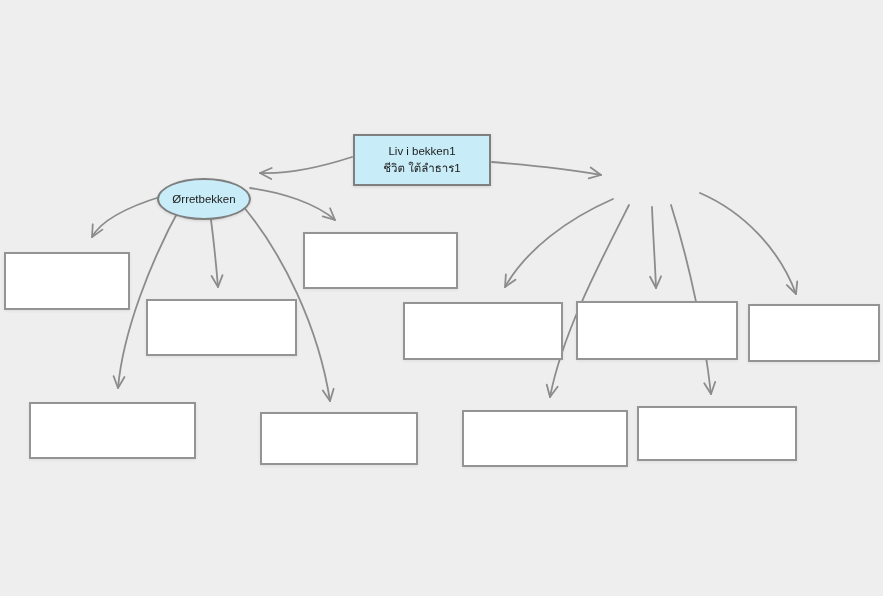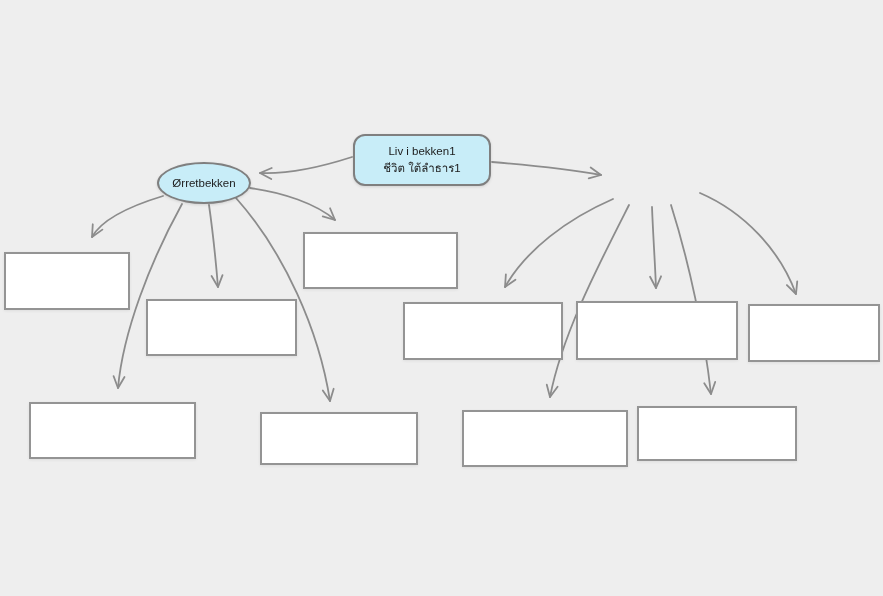--- a/index.html
+++ b/index.html
@@ -47,28 +47,28 @@
     align-items:center;
     justify-content:center;
     text-align:center;
     color:var(--text);
     font-size:11.5px;
     box-shadow:0 1px 3px rgba(0,0,0,0.12);
     z-index:3;
   }
   .ellipse{border-radius:50%;}
   .root{
-    border-radius:12px;
+    border-radius:0;
     flex-direction:column;
     line-height:1.5;
     align-items:center;
   }
   
   .root-node   {left:353px;top:134px;width:138px;height:52px;}
-  .node-left   {left:157px;top:162px;width:94px; height:42px;justify-content:center;}
+  .node-left   {left:157px;top:178px;width:94px; height:42px;justify-content:center;}
   .node-right  {left:607px;top:164px;width:98px; height:42px;}
   .box-1 {left:4px;  top:252px;width:126px;height:58px;}
   .box-2 {left:146px;top:299px;width:151px;height:57px;}
   .box-3 {left:303px;top:232px;width:155px;height:57px;}
   .box-4 {left:29px; top:402px;width:167px;height:57px;}
   .box-5 {left:260px;top:412px;width:158px;height:53px;}
   .box-6 {left:403px;top:302px;width:160px;height:58px;}
   .box-7 {left:576px;top:301px;width:162px;height:59px;}
   .box-8 {left:748px;top:304px;width:132px;height:58px;}
   .box-9 {left:462px;top:410px;width:166px;height:57px;}

